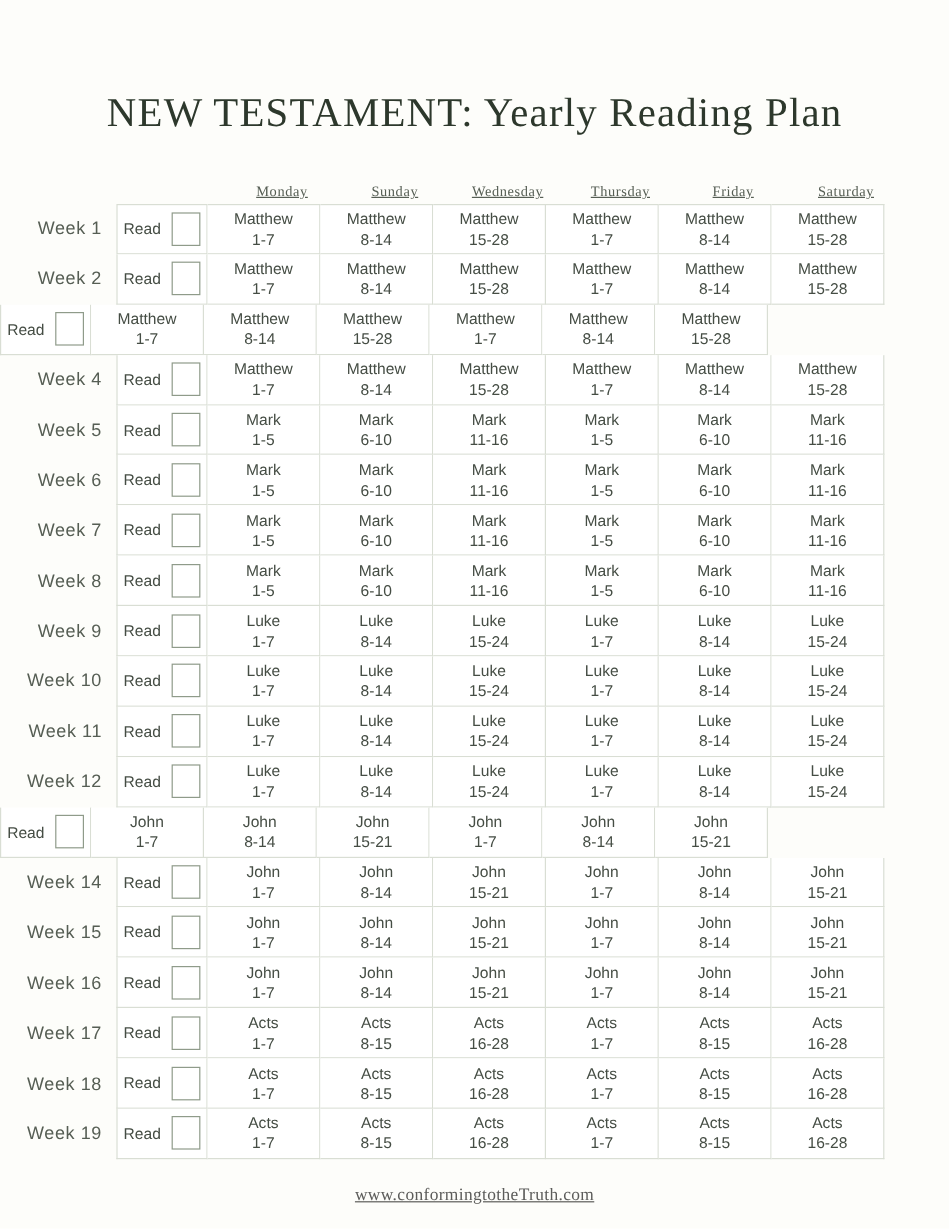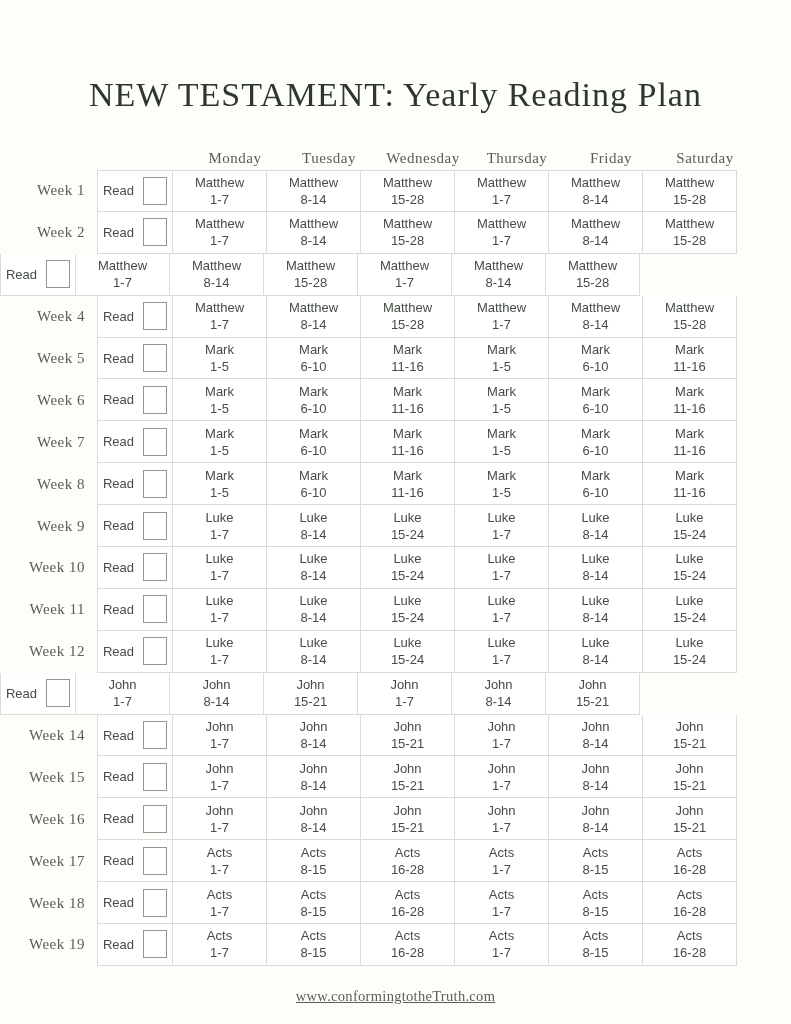--- a/index.html
+++ b/index.html
@@ -31,33 +31,34 @@
     display:flex;
     margin-top:32px;
     height:24px;
     align-items:flex-end;
   }
   .header-spacer{width:188px;}
   .day-header{
     width:94px;
     text-align:center;
     font-family:"Liberation Serif", serif;
-    font-size:15px;
+    font-size:12px;
     letter-spacing:0.5px;
     color:var(--serif-text);
     padding-bottom:3px;
+    text-decoration:underline;
   }
   .rows{}
   .row{display:flex;height:41.9px;}
   .week-label{
     width:97px;
     box-sizing:border-box;
     padding-right:12px;
     display:flex;align-items:center;justify-content:flex-end;
-    font-family:Liberation Serif, serif;
+    font-family:Liberation Sans, sans-serif;
     font-size:15px;
     letter-spacing:0.5px;
     color:var(--serif-text);
     text-align:center;
   }
   .read-cell{
     width:76px;
     box-sizing:border-box;
     border-left:1px solid var(--border);
     border-right:1px solid var(--border);
@@ -104,21 +105,21 @@
 </style>
 </head>
 <body>
 
 <div class="page">
   <h1 class="page-title">NEW TESTAMENT: Yearly Reading Plan</h1>
 
   <div class="header-row">
     <div class="header-spacer"></div>
     <div class="day-header">Monday</div>
-    <div class="day-header">Tuesday</div>
+    <div class="day-header">Sunday</div>
     <div class="day-header">Wednesday</div>
     <div class="day-header">Thursday</div>
     <div class="day-header">Friday</div>
     <div class="day-header">Saturday</div>
   </div>
 
   <div class="rows" id="rows">
       <div class="row">
     <div class="week-label">Week 1</div>
     <div class="read-cell">

